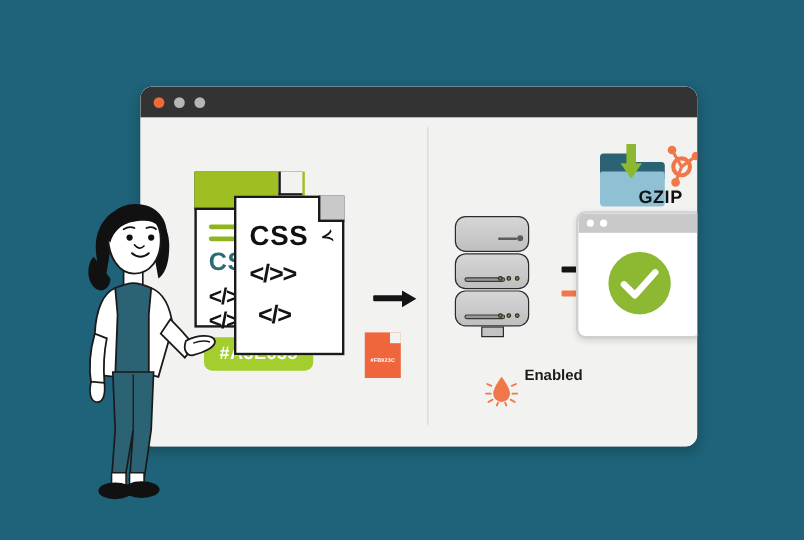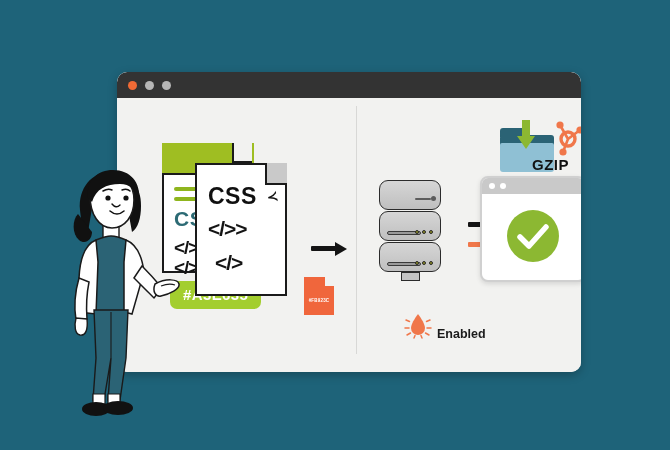--- a/index.html
+++ b/index.html
@@ -147,21 +147,21 @@
     position:absolute;left:50%;top:58px;transform:translate(-50%,-50%);
     width:52px;height:52px;border-radius:50%;background:#8cb832;
   }
   .gzip-label{
     position:absolute;left:396px;top:58px;
     font-size:15px;font-weight:bold;color:#111;letter-spacing:.5px;z-index:6;margin-left:19px;
   }
   .droplet-wrap{position:absolute;left:286px;top:209px;width:30px;height:32px;}
   .enabled-text{
     position:absolute;left:320px;top:208px;
-    font-size:12.5px;font-weight:bold;color:#1b1b1b;line-height:1.25;margin-top:21px;
+    font-size:12.5px;font-weight:bold;color:#1b1b1b;line-height:1.25;
   }
 
   
   .person{position:absolute;left:62px;top:162px;width:118px;height:258px;}
 </style>
 </head>
 <body>
 
 <div class="stage">
 

